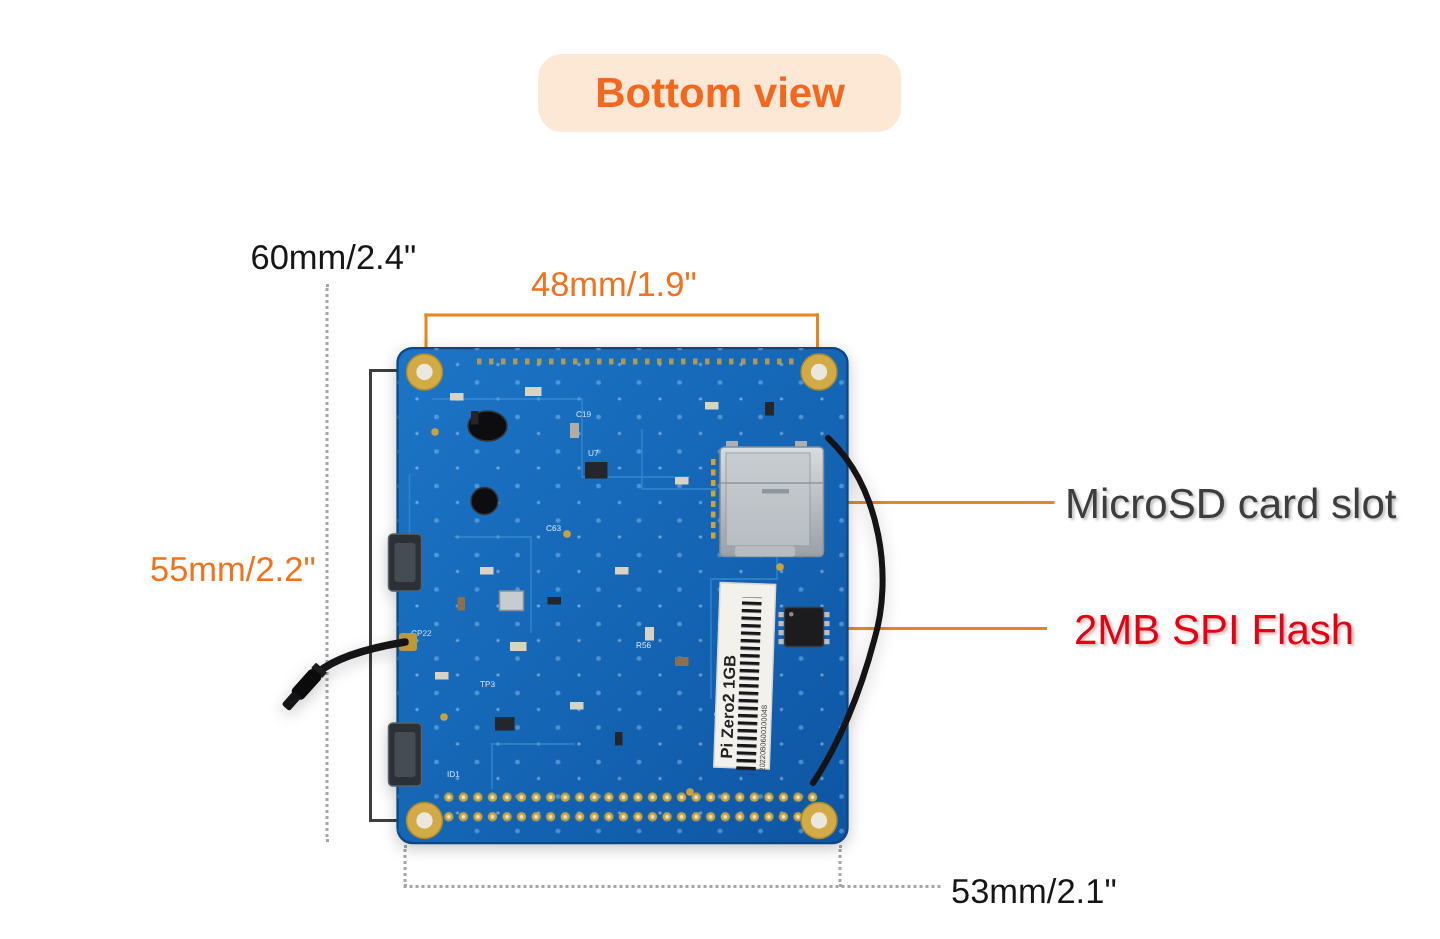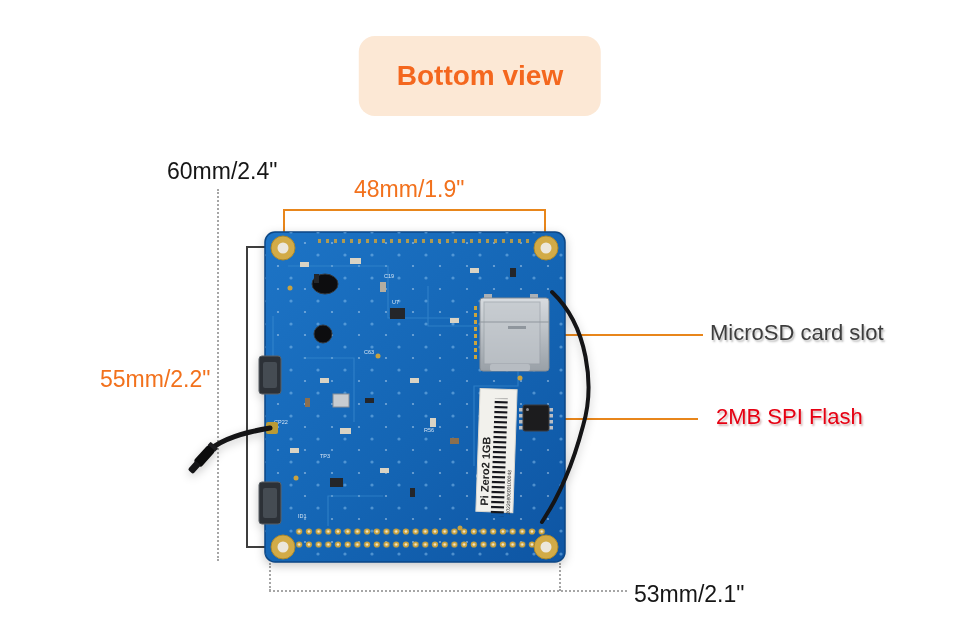--- a/index.html
+++ b/index.html
@@ -3,25 +3,25 @@
 <meta charset="utf-8">
 <style>
   html,body{margin:0;padding:0;background:#fff;}
   .canvas{
     position:relative;width:960px;height:626px;background:#ffffff;
     font-family:"Liberation Sans",sans-serif;overflow:hidden;
   }
   .title-pill{
     position:absolute;left:480px;top:36px;transform:translateX(-50%);
     background:#fce8d5;color:#f4671e;font-size:28px;font-weight:bold;
-    padding:24px 38px;border-radius:16px;white-space:nowrap;
+    padding:10px 38px;border-radius:16px;white-space:nowrap;
   }
   .dim-label{position:absolute;font-size:23px;color:#161616;white-space:nowrap;}
   .dim-label.orange{color:#f2711c;}
-  .callout-label{position:absolute;font-size:22px;white-space:nowrap;
+  .callout-label{position:absolute;font-size:28px;white-space:nowrap;
     text-shadow:1.5px 1.5px 2px rgba(90,90,90,.4);}
   .callout-label.dark{color:#3d3d3d;}
   .callout-label.red{color:#e60012;text-shadow:1.5px 1.5px 2px rgba(130,40,40,.35);}
   .hline{position:absolute;height:2px;}
   .vline{position:absolute;width:2px;}
   .orange-line{background:#e8861b;}
   .dark-line{background:#3e3e3e;}
   .dotted-v{position:absolute;width:0;border-left:2px dotted #a6a6a6;}
   .dotted-h{position:absolute;height:0;border-top:2px dotted #a6a6a6;}
   .board-svg{position:absolute;left:178px;top:226px;filter:drop-shadow(0 3px 5px rgba(0,0,0,.22));}

